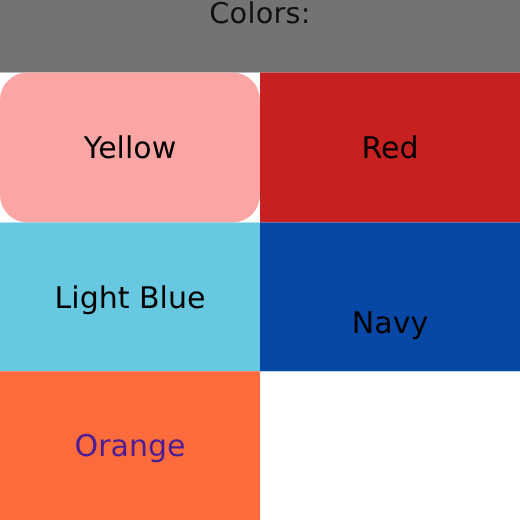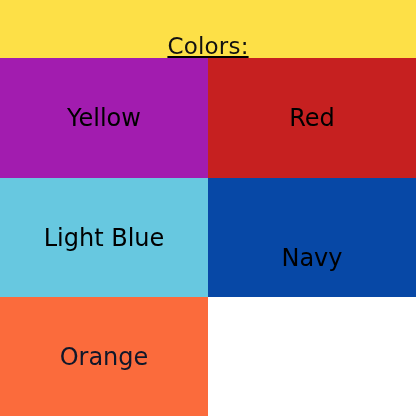--- a/index.html
+++ b/index.html
@@ -19,25 +19,24 @@
     width: 416px;
     height: 416px;
     background: #ffffff;
     display: flex;
     flex-direction: column;
   }
 
   #title-bar {
     height: 58px;
     flex: 0 0 58px;
-    background: #fde047;
+    background: #737373;
     display: flex;
-    align-items: flex-end;
+    align-items: flex-start;
     justify-content: center;
-    text-decoration: underline;
   }
 
   #page-title {
     font-size: 23px;
     font-weight: 400;
     color: #111111;
     letter-spacing: 0.2px;
     line-height: 1;
     font-family: "DejaVu Sans", sans-serif;
   }
@@ -70,35 +69,35 @@
 <body>
 
 <div id="page" style="background-color: rgb(255, 255, 255);">
 
   <div id="title-bar">
     <div id="page-title">Colors:</div>
   </div>
 
   <div id="color-grid">
 
-    <div class="color-cell" style="background-color: #a21caf;">
+    <div class="color-cell" style="background-color: #fca5a5; border-radius: 22px;">
       <span class="color-cell-label" style="color: rgb(0, 0, 0);">Yellow</span>
     </div>
 
     <div class="color-cell" style="background-color: rgb(198, 32, 32);">
       <span class="color-cell-label" style="color: rgb(0, 0, 0);">Red</span>
     </div>
 
     <div class="color-cell" style="background-color: rgb(103, 200, 224);">
       <span class="color-cell-label" style="color: rgb(0, 0, 0);">Light Blue</span>
     </div>
 
     <div class="color-cell" style="background-color: rgb(7, 72, 166);">
       <span class="color-cell-label" style="color: rgb(0, 0, 0); margin-top: 40px;">Navy</span>
     </div>
 
     <div class="color-cell" style="background-color: rgb(251, 107, 60);">
-      <span class="color-cell-label" style="color: #0f172a;">Orange</span>
+      <span class="color-cell-label" style="color: #4c1d95;">Orange</span>
     </div>
 
 
   </div>
 </div>
 
 </body></html>

